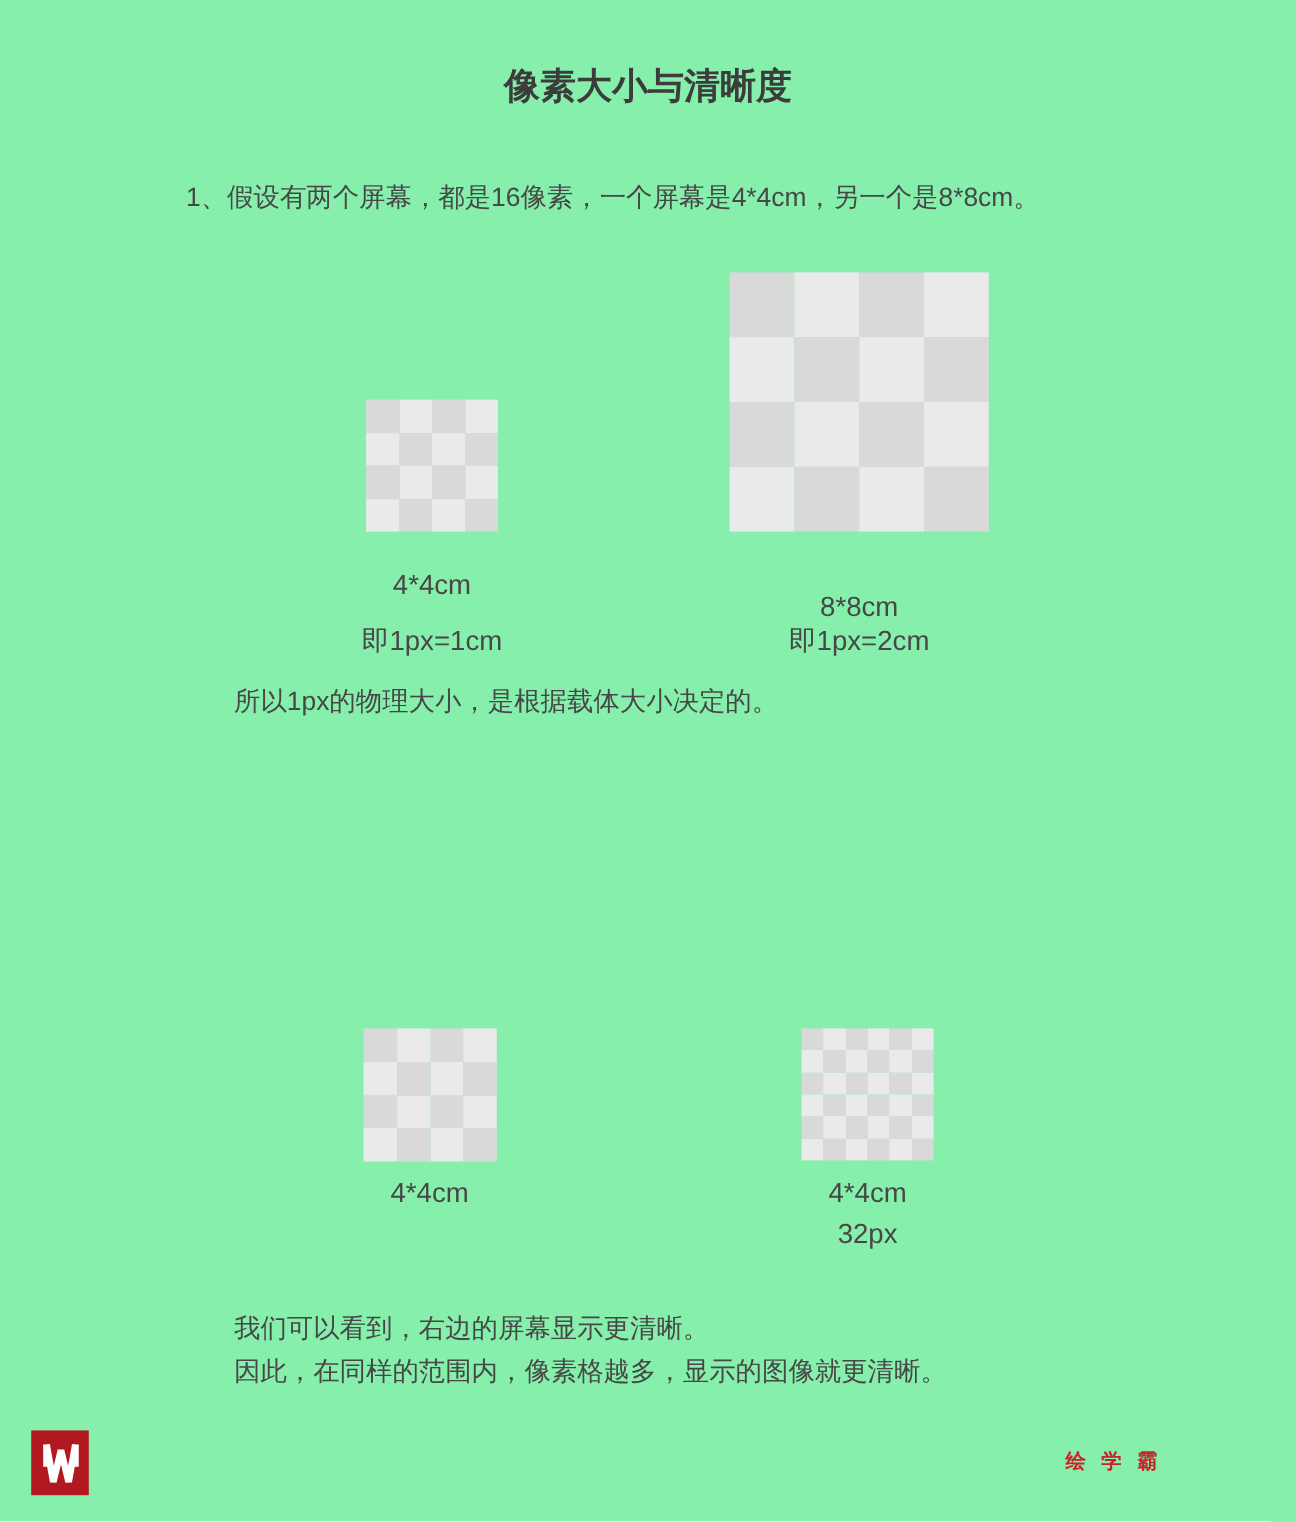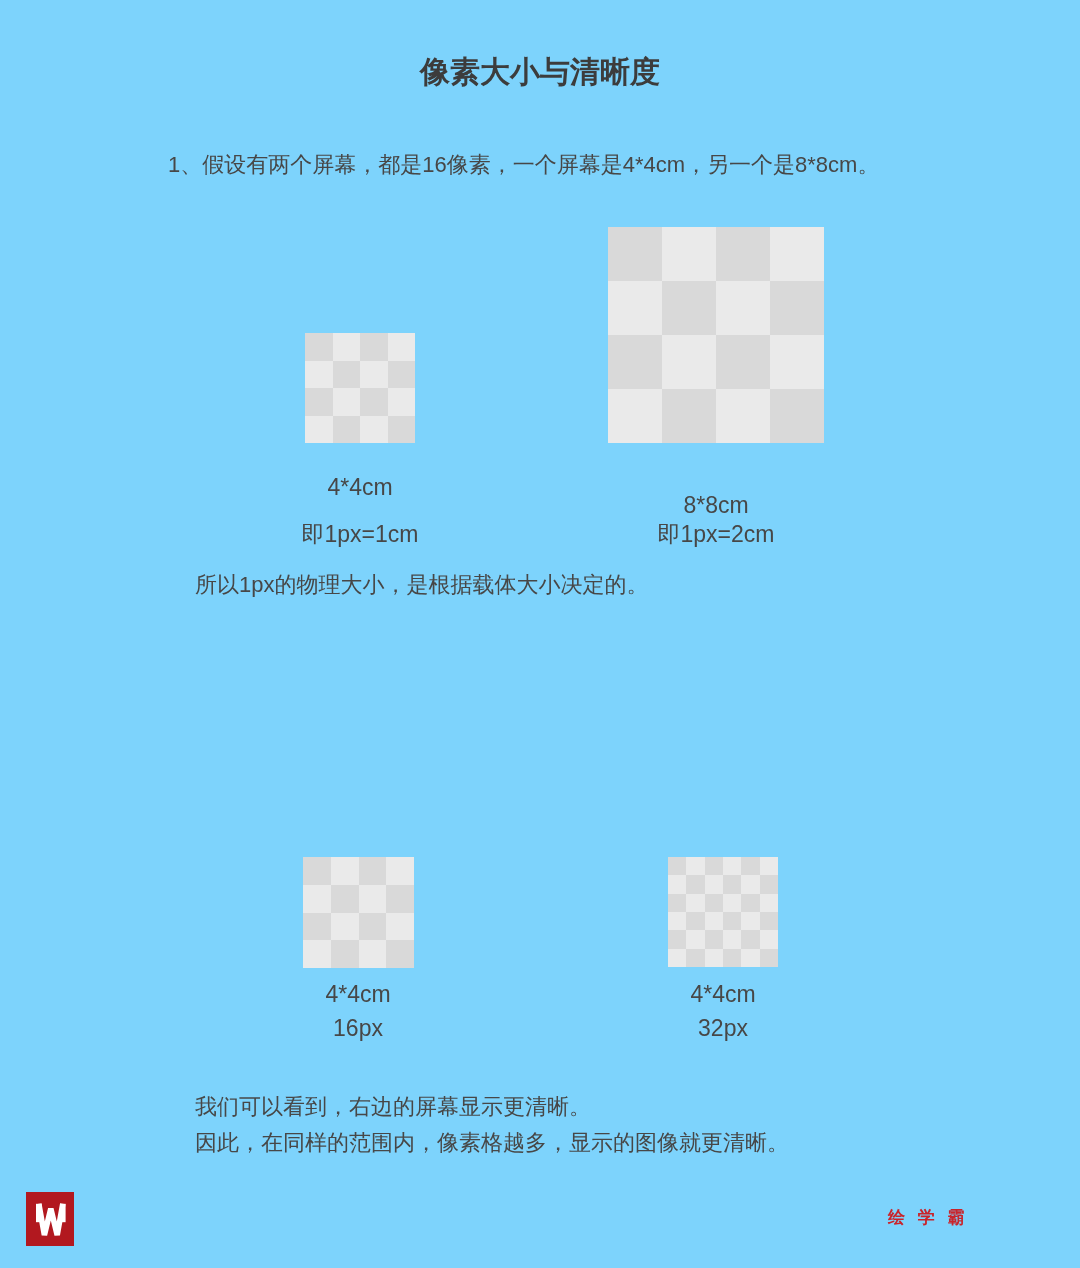--- a/index.html
+++ b/index.html
@@ -1,41 +1,41 @@
 <!DOCTYPE html>
 <html style="--logo-red: #b2181f; --brand-red: #c9242b;"><head>
 <meta charset="utf-8">
 <style>
   html,body{margin:0;padding:0;background:#ffffff;}
   .page{
     position:relative;
     width:1080px;
     height:1268px;
-    background:#7dd3fc;
+    background:#86efac;
     font-family:"Liberation Sans","DejaVu Sans",sans-serif;
     color:#474747;
     overflow:hidden;
   }
   .title{
     position:absolute;
     top:52px; left:0; width:1080px;
     text-align:center;
     font-size:30px;
     font-weight:bold;
     color:#3c3c3c;
     margin:0;
   }
   .para{
     position:absolute;
     font-size:22px;
     color:#474747;
     margin:0;
     white-space:nowrap;
   }
-  .p1{left:168px; top:150px;}
+  .p1{left:155px; top:150px;}
   .p2{left:155px; top:787px;}
   .conclusion1{left:195px; top:570px;}
   .c2a{left:195px; top:1092px;}
   .c2b{left:195px; top:1128px;}
 
   .board{
     position:absolute;
     display:grid;
   }
   .board>div{width:100%;height:100%;}
@@ -188,21 +188,20 @@
       <div style="background: rgb(234, 234, 234);"></div>
       <div style="background: rgb(234, 234, 234);"></div>
       <div style="background: rgb(217, 217, 217);"></div>
       <div style="background: rgb(234, 234, 234);"></div>
       <div style="background: rgb(217, 217, 217);"></div>
       <div style="background: rgb(234, 234, 234);"></div>
       <div style="background: rgb(217, 217, 217);"></div>
     </div>
 
   <div class="lbl lbl-s2a-1">4*4cm</div>
-  <div class="lbl lbl-s2a-2">16px</div>
   <div class="lbl lbl-s2b-1">4*4cm</div>
   <div class="lbl lbl-s2b-2">32px</div>
 
   <p class="para c2b">因此，在同样的范围内，像素格越多，显示的图像就更清晰。</p>
   <p class="para c2a">我们可以看到，右边的屏幕显示更清晰。</p>
 
   <div class="logo">
     <svg viewBox="0 0 60 60" aria-hidden="true">
       <rect x="0" y="0" width="60" height="60" fill="transparent"></rect>
       <path d="M16,11 L23,50 L31,17 L39,50 L46,11" fill="none" stroke="#ffffff" stroke-width="7" stroke-linejoin="miter" stroke-linecap="butt"></path>

